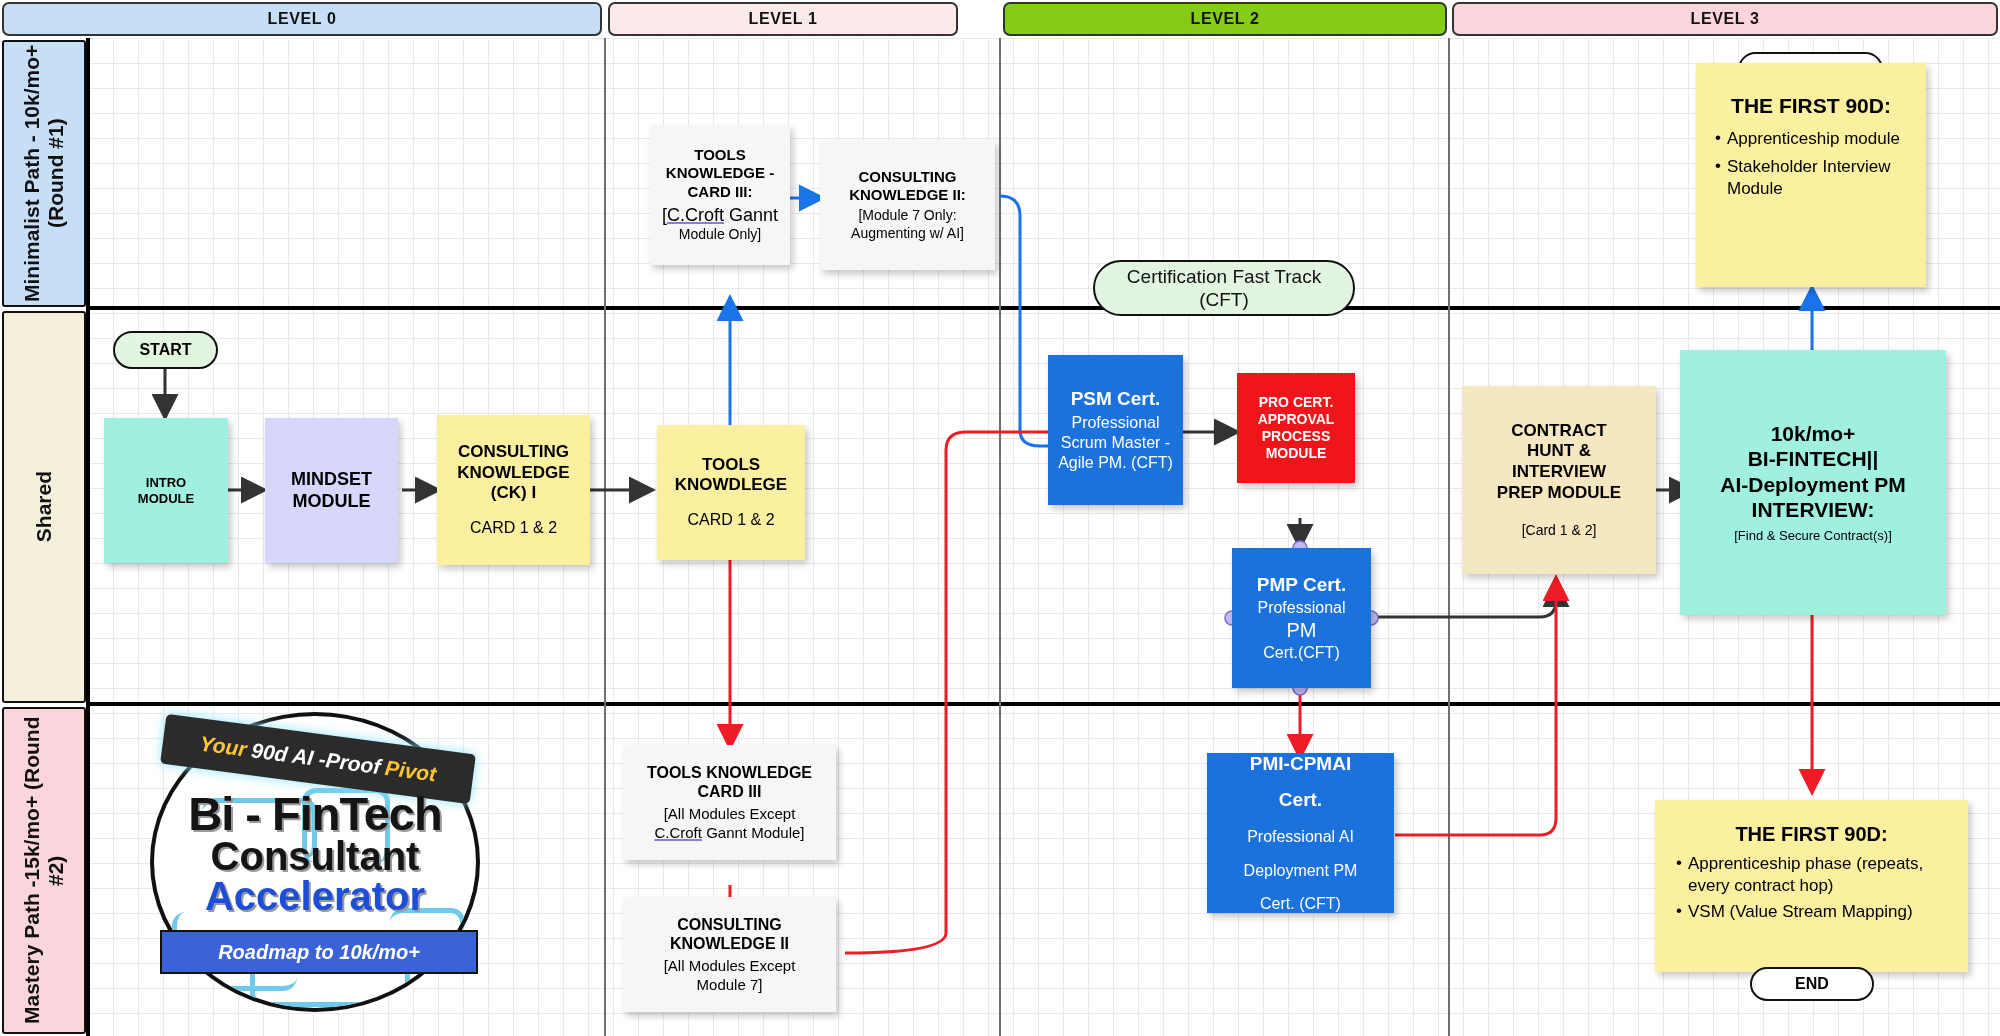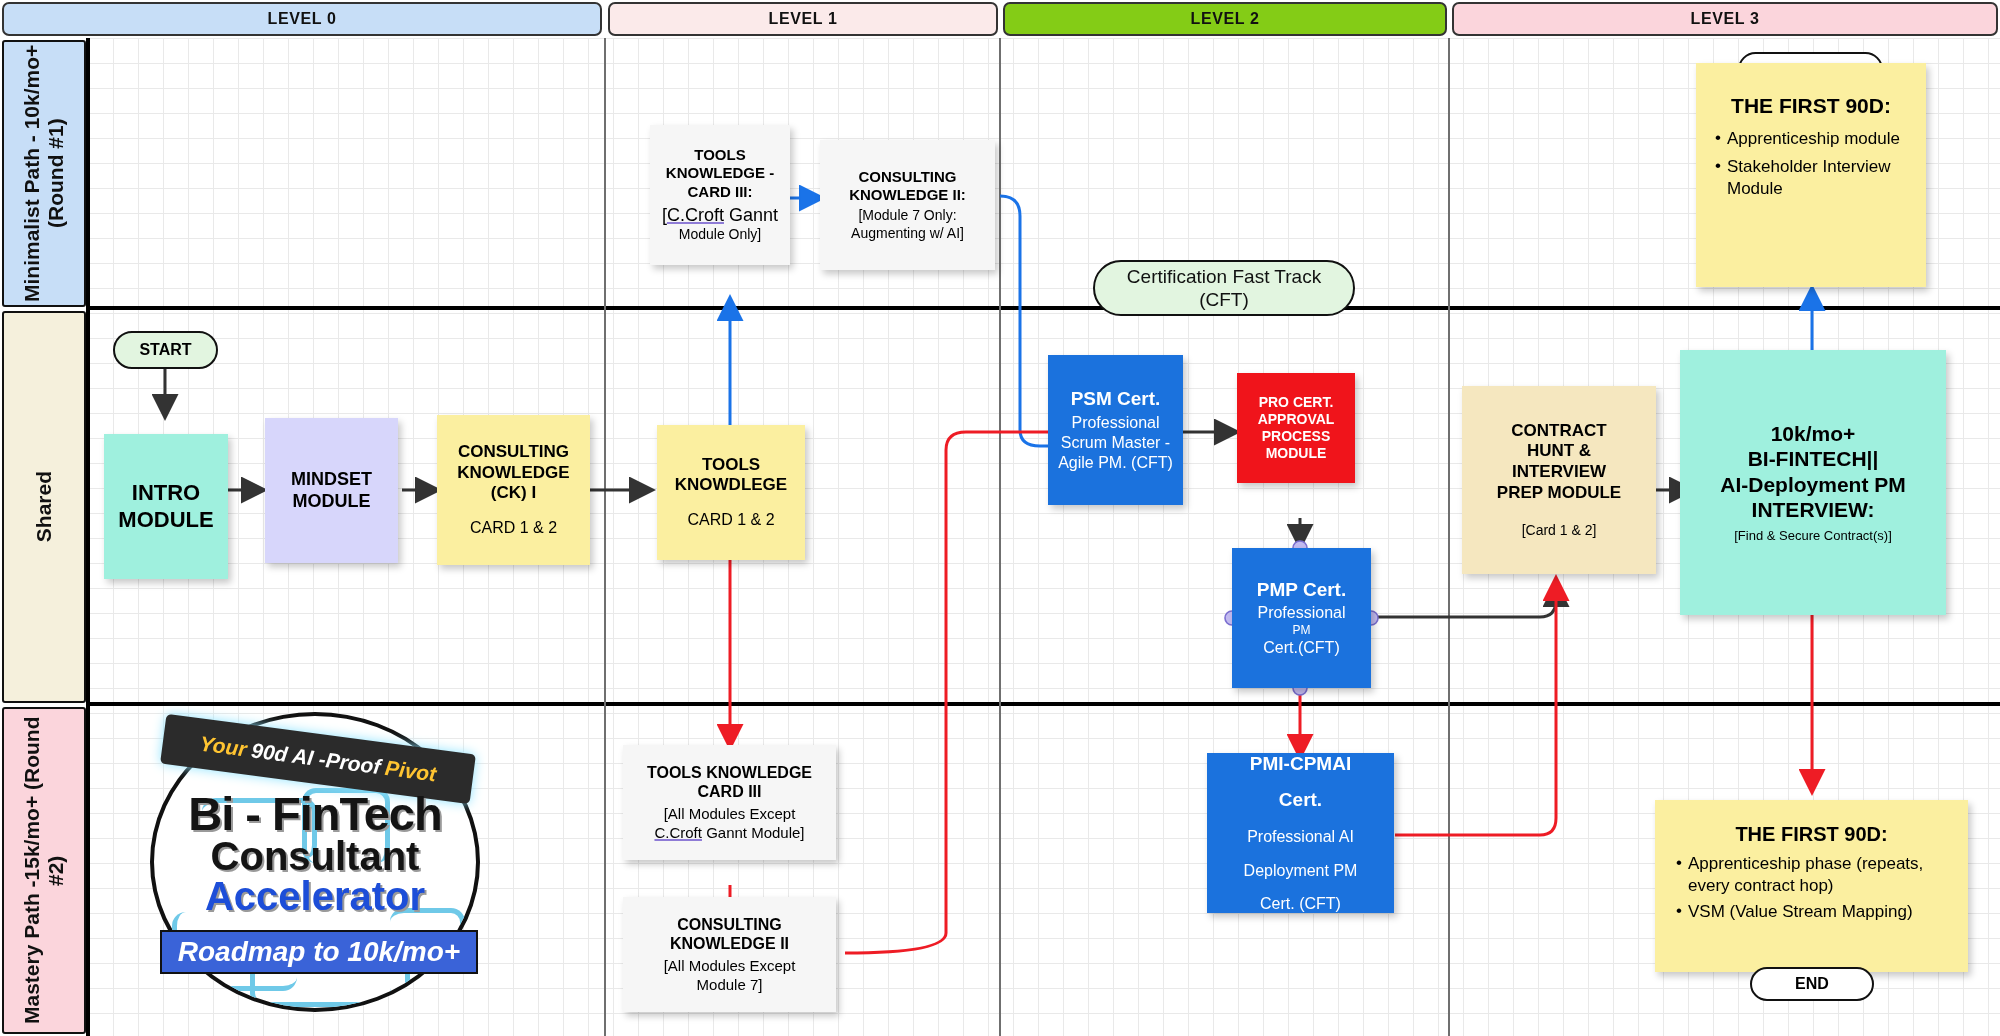--- a/index.html
+++ b/index.html
@@ -68,33 +68,33 @@
                 font-style:italic;font-weight:bold;font-size:21px;color:#fff;white-space:nowrap;}
   .logo .ribbon .gold{color:#ffc431;}
   .logo .l1{position:absolute;left:0;right:0;top:74px;text-align:center;font-weight:bold;
             font-size:47px;letter-spacing:-1px;color:#141414;text-shadow:2px 2px 0 #9a9a9a;}
   .logo .l2{position:absolute;left:0;right:0;top:122px;text-align:center;font-weight:bold;
             font-size:40px;color:#141414;text-shadow:2px 2px 0 #9a9a9a;}
   .logo .l3{position:absolute;left:0;right:0;top:162px;text-align:center;font-weight:bold;
             font-size:40px;color:#1d4ed8;text-shadow:2px 2px 0 #9a9a9a;}
   .logo .band{position:absolute;left:10px;top:218px;width:314px;height:40px;background:#3a63d8;
               border:2px solid #111;display:flex;align-items:center;justify-content:center;
-              font-style:italic;font-weight:bold;font-size:28px;color:#fff;}
+              font-style:italic;font-weight:bold;font-size:20px;color:#fff;}
 </style>
 </head>
 <body>
 
 <div id="root">
 
   <div class="grid"></div>
 
   <div class="col-head" style="left:2px;width:600px;background:#c7def7;">
     <span>LEVEL 0</span>
     </div>
-  <div class="col-head" style="left:608px;width:390px;background:#fbeaea;">
+  <div class="col-head" style="left:608px;width:350px;background:#fbeaea;">
     <span>LEVEL 1</span>
     </div>
   <div class="col-head" style="left:1003px;width:444px;background:#84cc16;">
     <span>LEVEL 2</span>
     </div>
   <div class="col-head" style="left:1452px;width:546px;background:#fbd5dc;">
     <span>LEVEL 3</span>
     </div>
 
   <div class="row-label" style="top:40px;height:267px;background:#c7def7;">
@@ -195,21 +195,21 @@
     <div class="bul" style="font-size:17px;">
       <div>Apprenticeship module</div>
       <div style="margin-top:6px;">Stakeholder Interview Module</div>
     </div>
   </div>
 
   <div class="pill green" style="left:113px;top:331px;width:105px;height:38px;font-size:16px;">
     <span>START</span>
     </div>
 
-  <div class="node mint" style="left:104px;top:434px;width:124px;height:145px;font-size:22px;">
+  <div class="node mint" style="left:104px;top:418px;width:124px;height:145px;font-size:13px;">
     <div class="t1">INTRO</div>
     <div class="t1">MODULE</div>
   </div>
 
   <div class="node lilac" style="left:265px;top:418px;width:133px;height:145px;font-size:18px;">
     <div class="t1">MINDSET</div>
     <div class="t1">MODULE</div>
   </div>
 
   <div class="node yellow" style="left:437px;top:415px;width:153px;height:150px;font-size:17px;">
@@ -240,21 +240,21 @@
   <div class="node red" style="left:1237px;top:373px;width:118px;height:110px;font-size:14px;">
     <div class="t1">PRO CERT.</div>
     <div class="t1">APPROVAL</div>
     <div class="t1">PROCESS</div>
     <div class="t1">MODULE</div>
   </div>
 
   <div class="node blue" style="left:1232px;top:548px;width:139px;height:140px;">
     <div class="t1" style="font-size:19px;margin-bottom:2px;">PMP Cert.</div>
     <div class="t2" style="font-size:16px;">Professional</div>
-    <div class="t2" style="font-size:12px;">PM</div>
+    <div class="t2" style="font-size:20px;">PM</div>
     <div class="t2" style="font-size:16px;">Cert.(CFT)</div>
   </div>
 
   <div class="node cream" style="left:1462px;top:386px;width:194px;height:188px;font-size:17px;">
     <div class="t1">CONTRACT</div>
     <div class="t1">HUNT &amp;</div>
     <div class="t1">INTERVIEW</div>
     <div class="t1">PREP MODULE</div>
     <div class="t2" style="font-size:14px;margin-top:18px;">[Card 1 &amp; 2]</div>
   </div>

